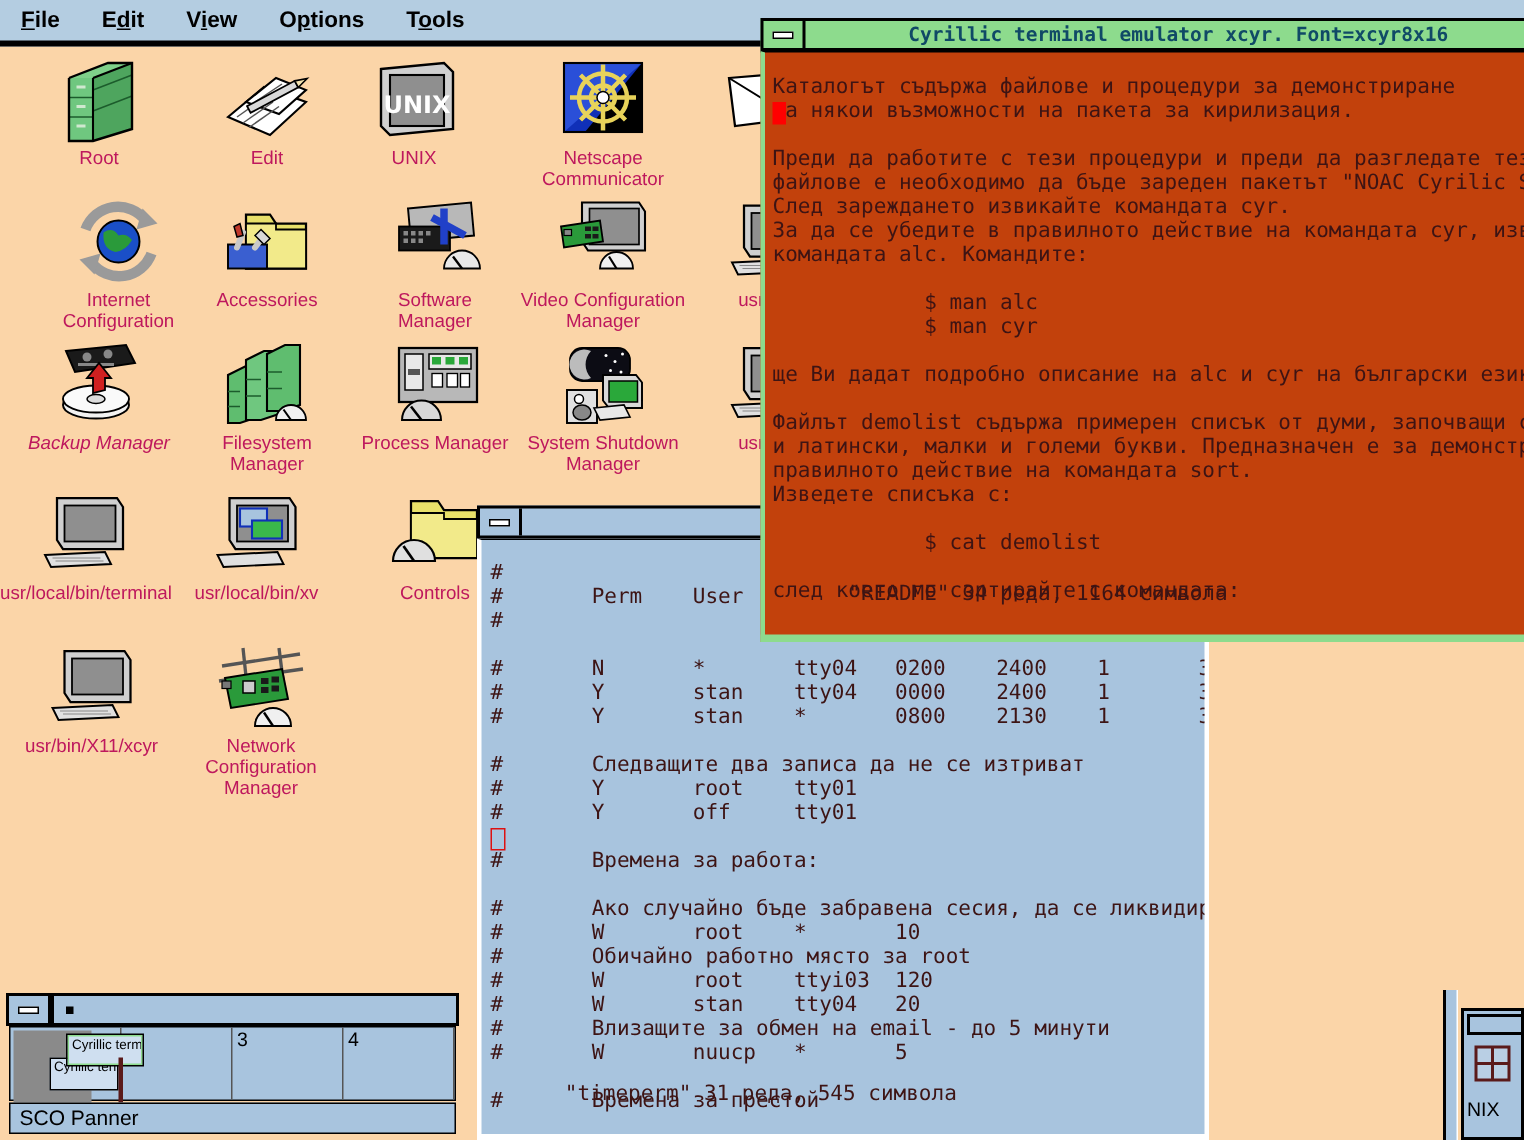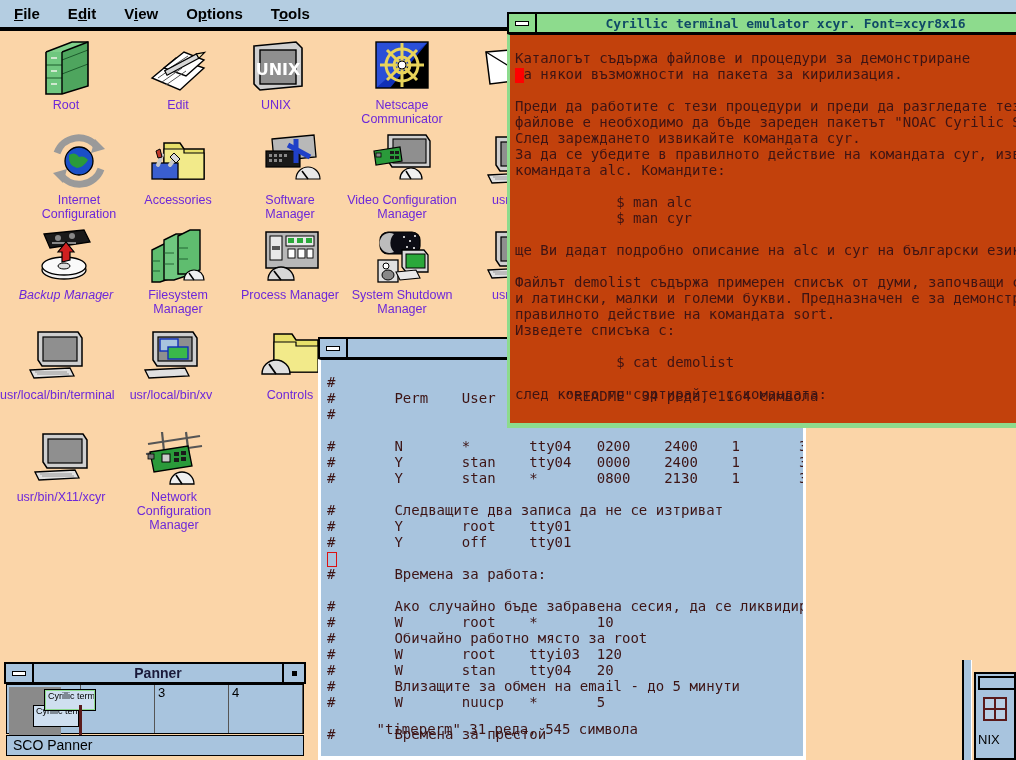--- a/index.html
+++ b/index.html
@@ -26,21 +26,21 @@
 
   
   .dicon{
     position:absolute;width:112px;text-align:center;cursor:default;
   }
   .dicon .glyph{
     width:64px;height:58px;margin:0 auto;position:relative;
   }
   .dicon .cap{
     font-family:"Liberation Sans", sans-serif;
-    font-size:12.5px;color:#6d28d9;line-height:14px;margin-top:2px;
+    font-size:12.5px;color:#be185d;line-height:14px;margin-top:2px;
     white-space:pre-line;
   }
 
   
   .win{position:absolute;box-sizing:border-box;}
   .titlebar{
     position:absolute;left:0;top:0;height:22px;box-sizing:border-box;
     display:flex;align-items:center;
     border:2px solid #000;
   }
@@ -558,21 +558,20 @@
     <line x1="2" y1="13" x2="24" y2="13" stroke="#5a1a1a" stroke-width="2"></line>
   </svg>
   <div class="cw-cap">NIX</div>
 </div>
 
 <div class="win" id="panner">
   <div class="titlebar">
     <div class="tbtn">
         <div class="bar"></div>
       </div>
-    <div class="ttl">Panner</div>
     <div class="rbtn">
         <div class="sq"></div>
       </div>
   </div>
   <div id="panner-grid">
     <div class="pan-cell">
       <div class="num"></div>
       <div class="pan-shadow"></div>
     </div>
     <div class="pan-cell">

